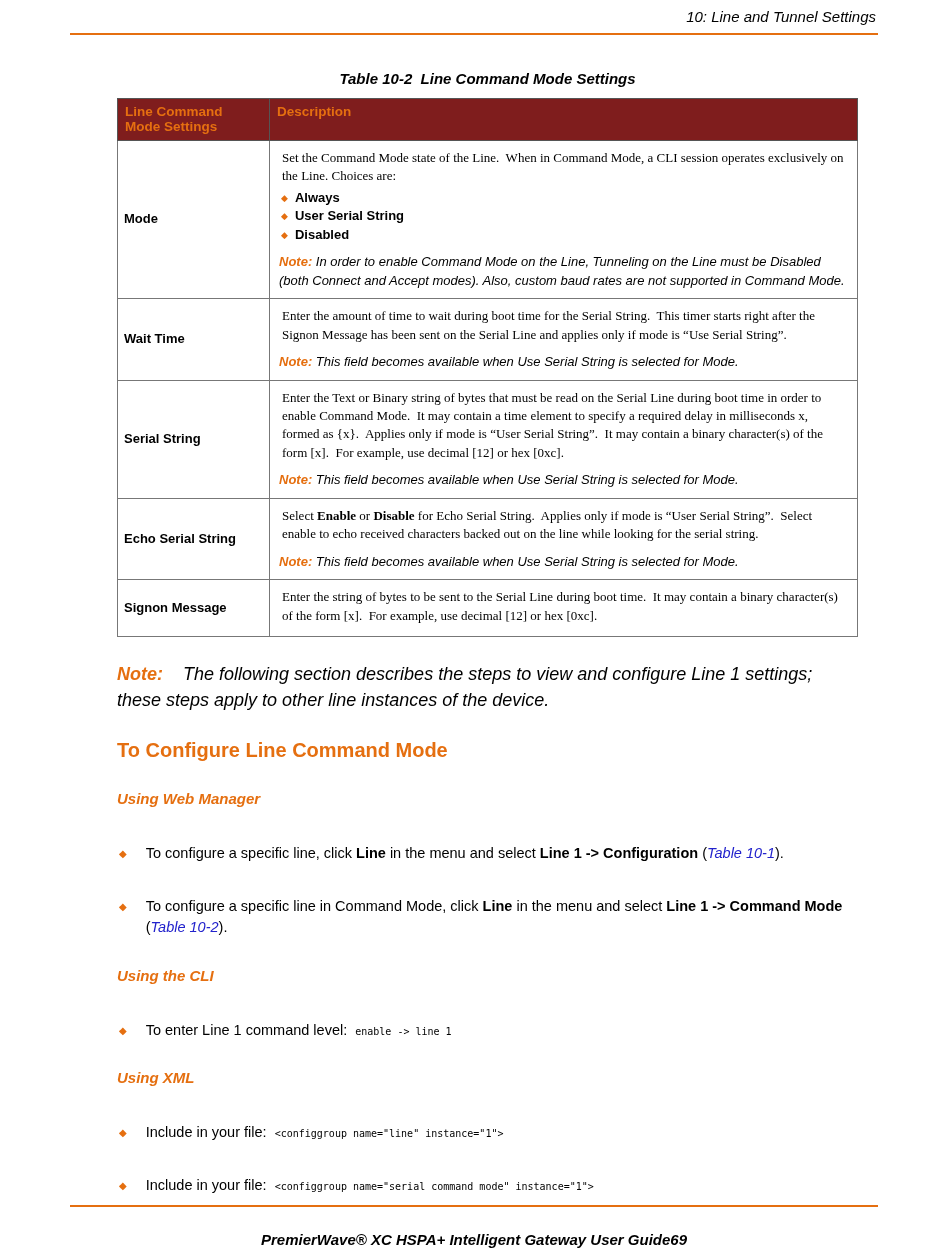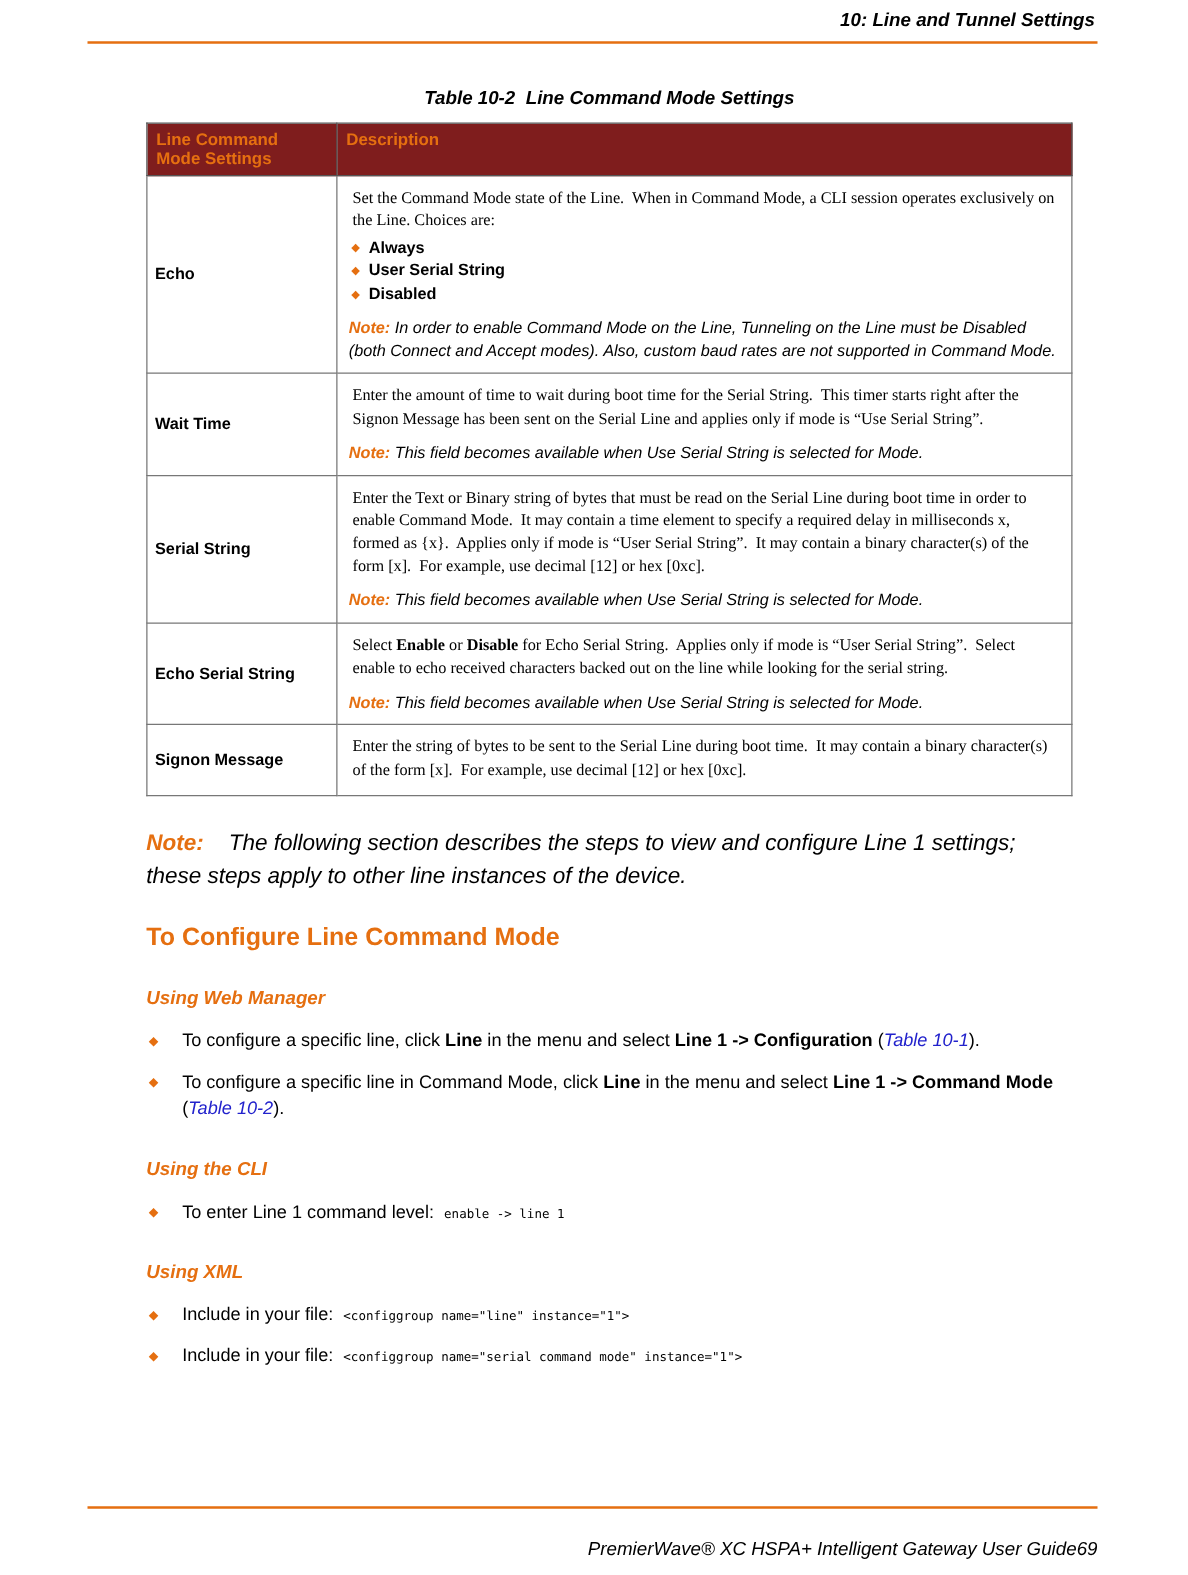--- a/index.html
+++ b/index.html
@@ -8,21 +8,21 @@
     position:relative;
     width:950px; height:1260px;
     background:#ffffff;
     font-family:"Liberation Sans", sans-serif;
     color:#000;
     overflow:hidden;
   }
   
   .chapter-header {
     position:absolute; top:8px; right:74px;
-    font-size:15px; font-weight:bold; font-style:italic;
+    font-size:15px; font-weight:normal; font-style:italic;
   }
   .header-rule {
     position:absolute; top:33px; left:70px; width:808px;
     border-top:2px solid var(--accent);
   }
   
   .main {
     position:absolute; top:70px; left:117px; width:741px;
   }
   .table-title {
@@ -76,31 +76,31 @@
     font-size:15px; margin:28px 0 16px 0;
   }
   .bullet {
     display:flex; align-items:baseline; font-size:14.5px;
     line-height:1.48; margin:0 0 11px 2px;
   }
   .bullet .diamond {
     color:var(--accent); font-size:10px; margin-right:19px;
     position:relative; top:-1px; flex:0 0 auto;
   }
-  .bullet .bullet-text { flex:1 1 auto; }
+  .bullet .bullet-text { flex:1 1 auto;margin-top:20px; }
   .bullet .mono { font-size:10px; }
   
   .footer-rule {
     position:absolute; bottom:53px; left:70px; width:808px;
     border-top:2px solid var(--accent);
   }
   .footer {
     position:absolute; bottom:12px; left:70px; width:808px;
-    display:flex; justify-content:flex-end;
-    font-size:15px; font-weight:normal; font-style:italic;
+    display:flex; justify-content:center;
+    font-size:15px; font-weight:bold; font-style:italic;
   }
 </style>
 </head>
 <body>
 
 <div class="page">
 
   <div class="chapter-header">10: Line and Tunnel Settings</div>
   <div class="header-rule"></div>
 
@@ -113,21 +113,21 @@
           <col>
         </colgroup>
       <thead>
         <tr>
           <th>Line Command Mode Settings</th>
           <th>Description</th>
         </tr>
       </thead>
       <tbody>
   <tr>
-    <td class="cell-label">Echo</td>
+    <td class="cell-label">Mode</td>
     <td class="cell-desc">
               <div class="para"><span>Set the Command Mode state of the Line.&nbsp; When in Command Mode, a CLI session operates exclusively on the Line. Choices are:</span></div>
               <div class="cell-bullets">
                 <div class="cell-bullet">
                   <span class="diamond">◆</span>
                   <span><span class="b">Always</span></span>
                 </div>
                 <div class="cell-bullet">
                   <span class="diamond">◆</span>
                   <span><span class="b">User Serial String</span></span>

